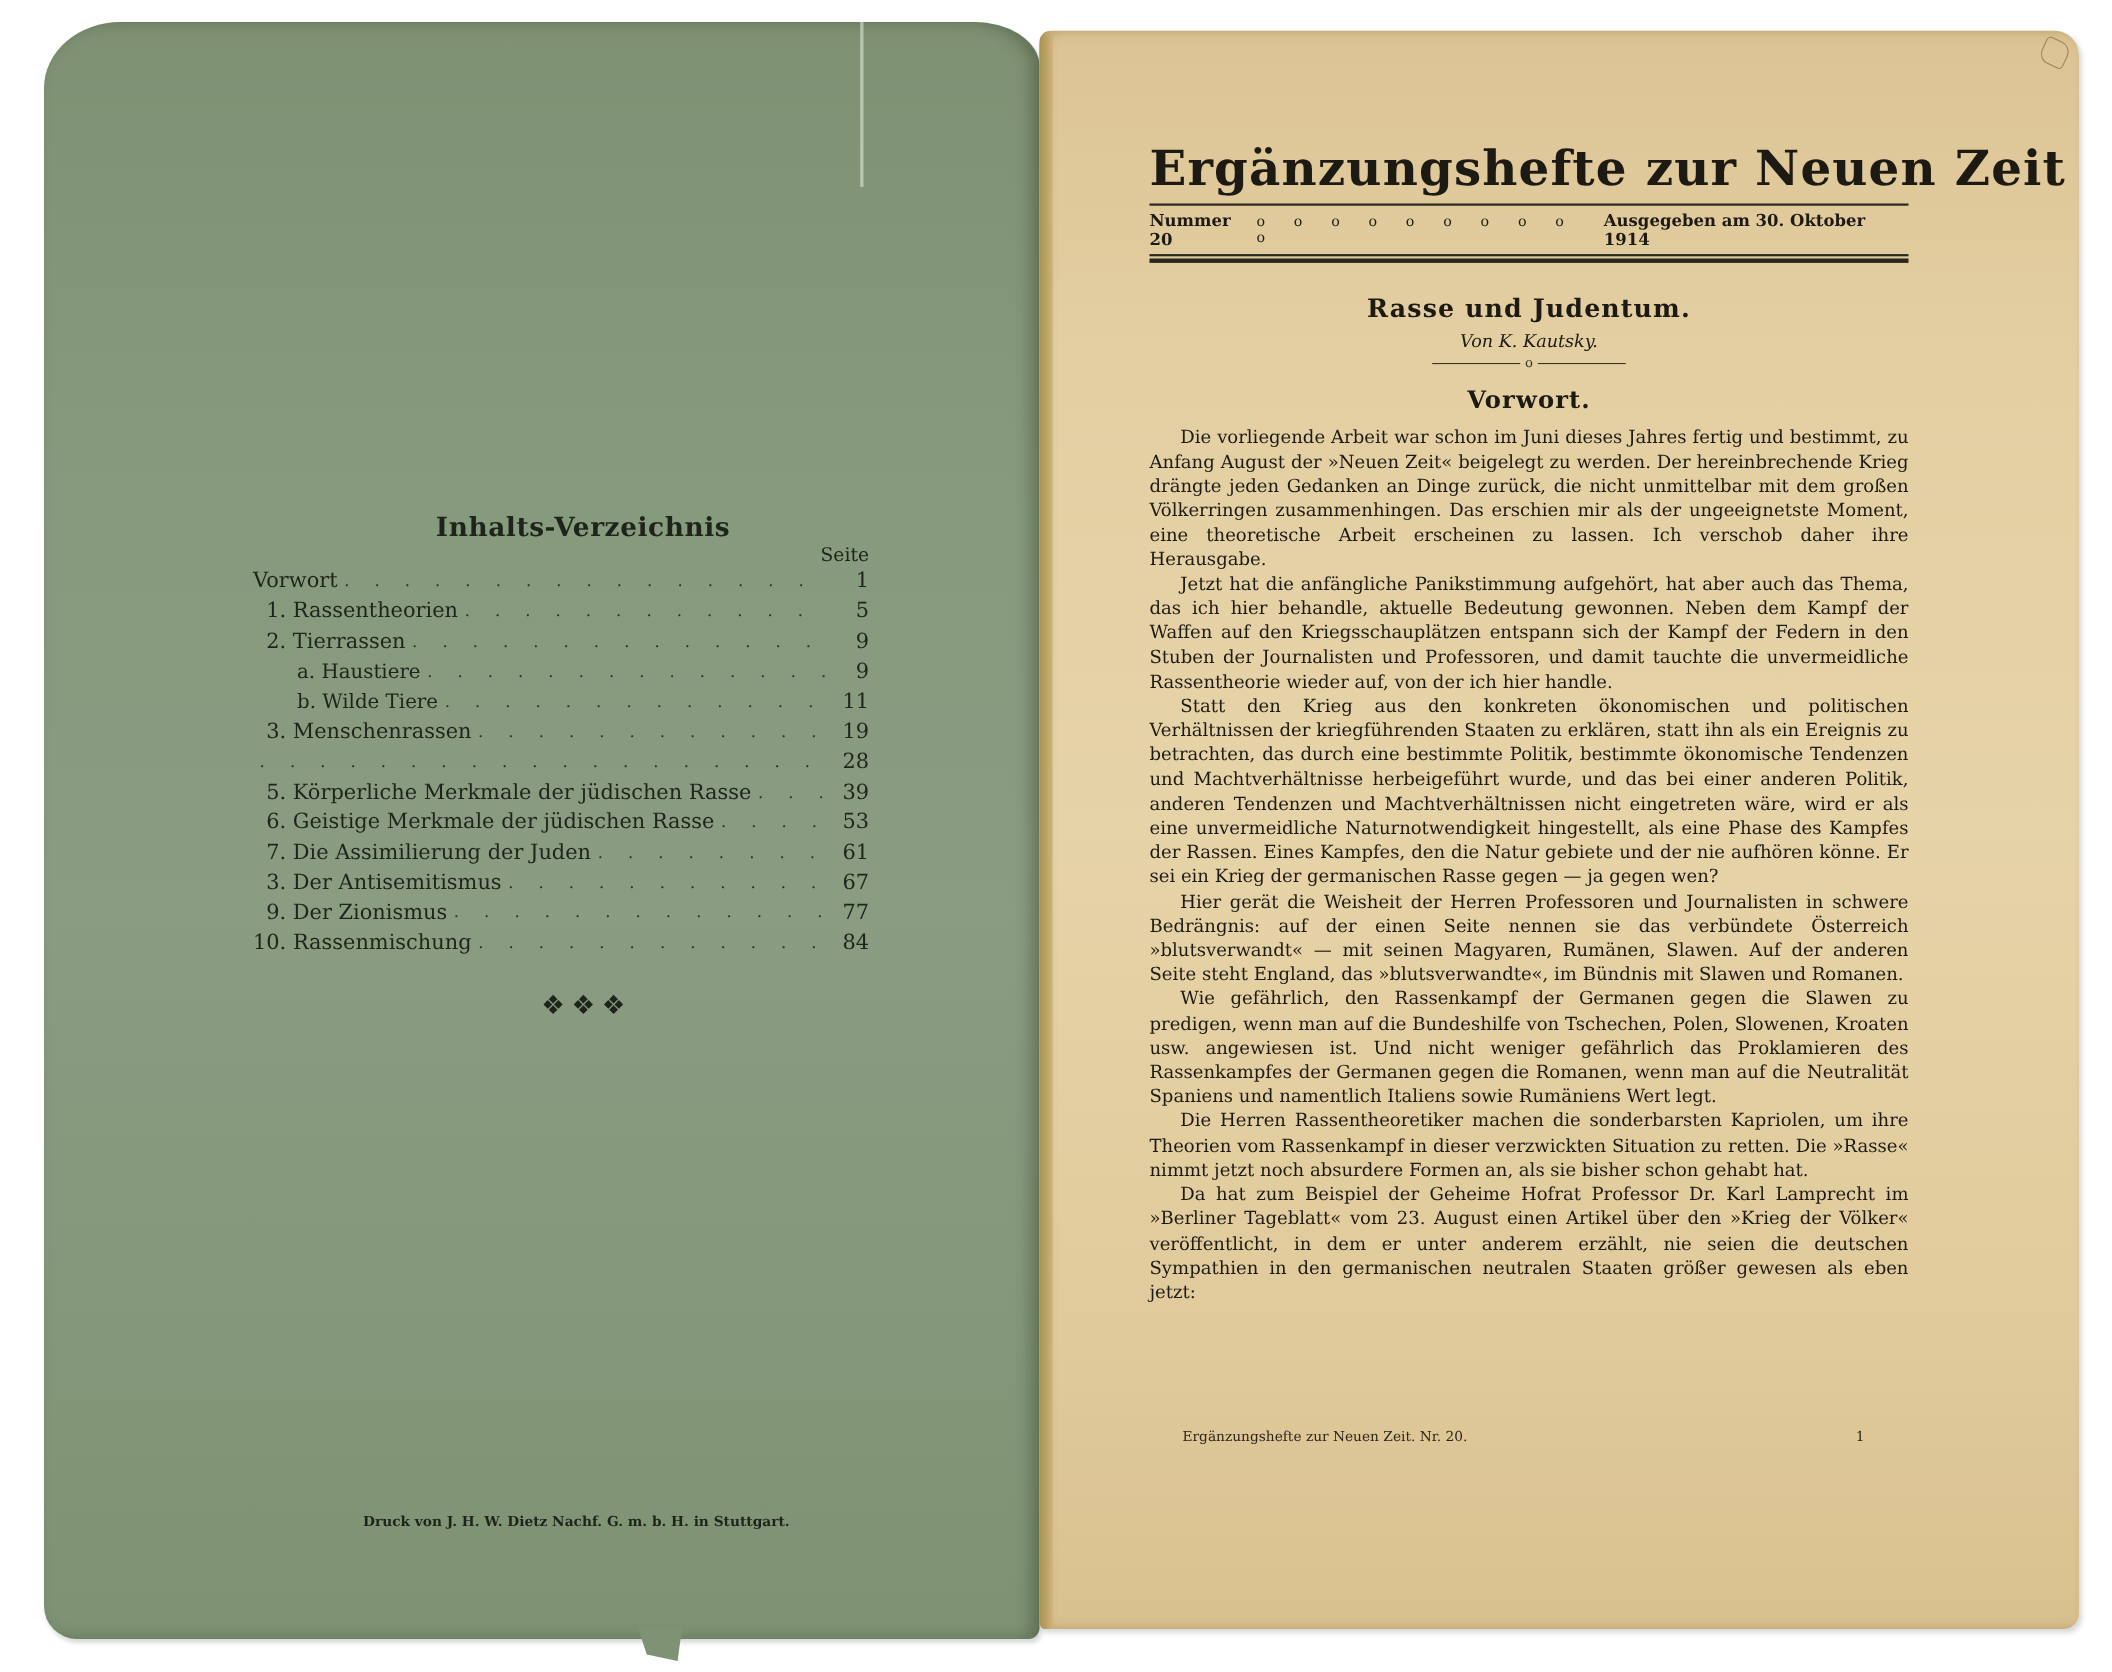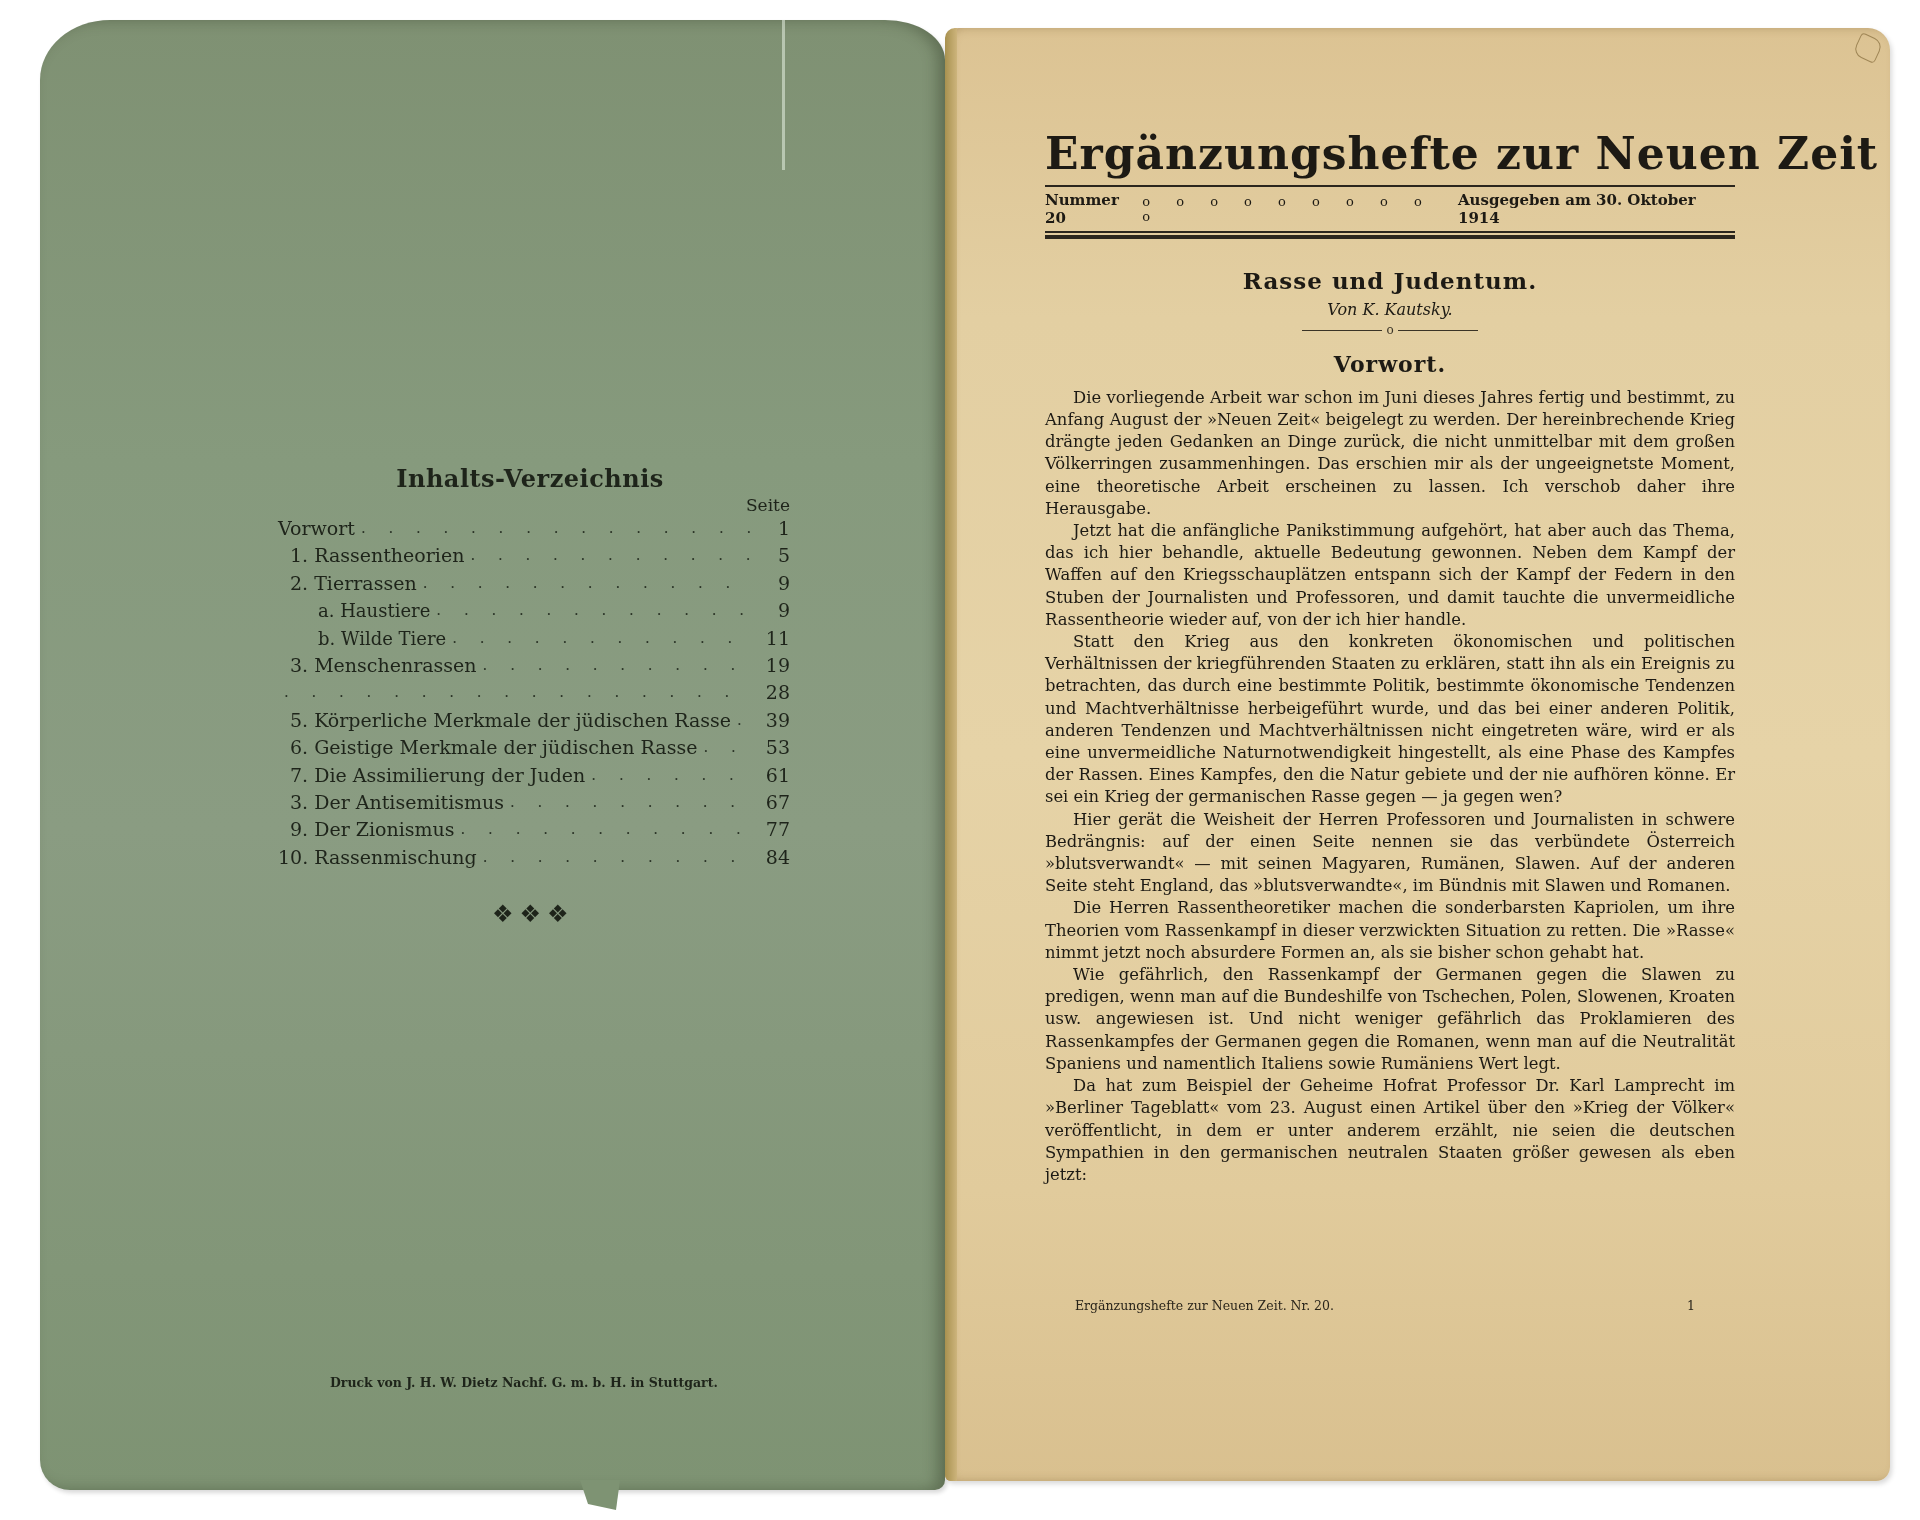--- a/index.html
+++ b/index.html
@@ -22,21 +22,21 @@
     clip-path: polygon(0 0,100% 0,90% 100%,20% 80%);
   }
   .toc {
     position:absolute; left:190px; top:444px; width:560px; color:#1e241a;
     font-family:"DejaVu Serif", serif;
   }
   .toc-title {
     text-align:center; font-weight:bold; font-size:24px; letter-spacing:0.5px; margin-left:40px; margin-bottom:2px;
   }
   .toc-seite { text-align:right; font-size:17px; margin-bottom:0; padding-right:0; }
-  .toc-row { display:flex; align-items:flex-start; font-size:19px; line-height:27.4px;margin-left:48px; }
+  .toc-row { display:flex; align-items:flex-start; font-size:19px; line-height:27.4px; }
   .toc-row .lbl { white-space:nowrap; }
   .toc-row.sub .lbl { padding-left:40px; font-size:18px; }
   .toc-row.num .lbl { padding-left:12px; }
   .toc-row.num10 .lbl { padding-left:0; }
   .toc-row .dots { flex:1; overflow:hidden; white-space:nowrap; letter-spacing:9px; margin:0 6px; color:#2a3326; font-size:15px; }
   .toc-row .pg { width:34px; text-align:right; }
   .ornament { position:absolute; left:452px; top:880px; font-size:24px; color:#1e241a; letter-spacing:6px; }
   .printer { position:absolute; left:290px; top:1355px; font-size:12.5px; color:#1e241a; font-weight:bold; font-family:"DejaVu Serif", serif; }
 
   
@@ -164,22 +164,22 @@
     <div class="divider">
       <span class="line"></span><span>o</span><span class="line"></span>
     </div>
     <div class="section-title">Vorwort.</div>
 
     <div id="body-text">
         <p class="para">Die vorliegende Arbeit war schon im Juni dieses Jahres fertig und bestimmt, zu Anfang August der »Neuen Zeit« beigelegt zu werden. Der hereinbrechende Krieg drängte jeden Gedanken an Dinge zurück, die nicht unmittelbar mit dem großen Völkerringen zusammenhingen. Das erschien mir als der ungeeignetste Moment, eine theoretische Arbeit erscheinen zu lassen. Ich verschob daher ihre Herausgabe.</p>
         <p class="para">Jetzt hat die anfängliche Panikstimmung aufgehört, hat aber auch das Thema, das ich hier behandle, aktuelle Bedeutung gewonnen. Neben dem Kampf der Waffen auf den Kriegsschauplätzen entspann sich der Kampf der Federn in den Stuben der Journalisten und Professoren, und damit tauchte die unvermeidliche Rassentheorie wieder auf, von der ich hier handle.</p>
         <p class="para">Statt den Krieg aus den konkreten ökonomischen und politischen Verhältnissen der kriegführenden Staaten zu erklären, statt ihn als ein Ereignis zu betrachten, das durch eine bestimmte Politik, bestimmte ökonomische Tendenzen und Machtverhältnisse herbeigeführt wurde, und das bei einer anderen Politik, anderen Tendenzen und Machtverhältnissen nicht eingetreten wäre, wird er als eine unvermeidliche Naturnotwendigkeit hingestellt, als eine Phase des Kampfes der Rassen. Eines Kampfes, den die Natur gebiete und der nie aufhören könne. Er sei ein Krieg der germanischen Rasse gegen — ja gegen wen?</p>
         <p class="para">Hier gerät die Weisheit der Herren Professoren und Journalisten in schwere Bedrängnis: auf der einen Seite nennen sie das verbündete Österreich »blutsverwandt« — mit seinen Magyaren, Rumänen, Slawen. Auf der anderen Seite steht England, das »blutsverwandte«, im Bündnis mit Slawen und Romanen.</p>
+        <p class="para">Wie gefährlich, den Rassenkampf der Germanen gegen die Slawen zu predigen, wenn man auf die Bundeshilfe von Tschechen, Polen, Slowenen, Kroaten usw. angewiesen ist. Und nicht weniger gefährlich das Proklamieren des Rassenkampfes der Germanen gegen die Romanen, wenn man auf die Neutralität Spaniens und namentlich Italiens sowie Rumäniens Wert legt.</p>
         <p class="para">Die Herren Rassentheoretiker machen die sonderbarsten Kapriolen, um ihre Theorien vom Rassenkampf in dieser verzwickten Situation zu retten. Die »Rasse« nimmt jetzt noch absurdere Formen an, als sie bisher schon gehabt hat.</p>
-        <p class="para">Wie gefährlich, den Rassenkampf der Germanen gegen die Slawen zu predigen, wenn man auf die Bundeshilfe von Tschechen, Polen, Slowenen, Kroaten usw. angewiesen ist. Und nicht weniger gefährlich das Proklamieren des Rassenkampfes der Germanen gegen die Romanen, wenn man auf die Neutralität Spaniens und namentlich Italiens sowie Rumäniens Wert legt.</p>
         <p class="para">Da hat zum Beispiel der Geheime Hofrat Professor Dr. Karl Lamprecht im »Berliner Tageblatt« vom 23. August einen Artikel über den »Krieg der Völker« veröffentlicht, in dem er unter anderem erzählt, nie seien die deutschen Sympathien in den germanischen neutralen Staaten größer gewesen als eben jetzt:</p>
       </div>
   </div>
 
   <div class="footer-line">
     <span>Ergänzungshefte zur Neuen Zeit.  Nr. 20.</span>
     <span>1</span>
   </div>
 </div>
 

